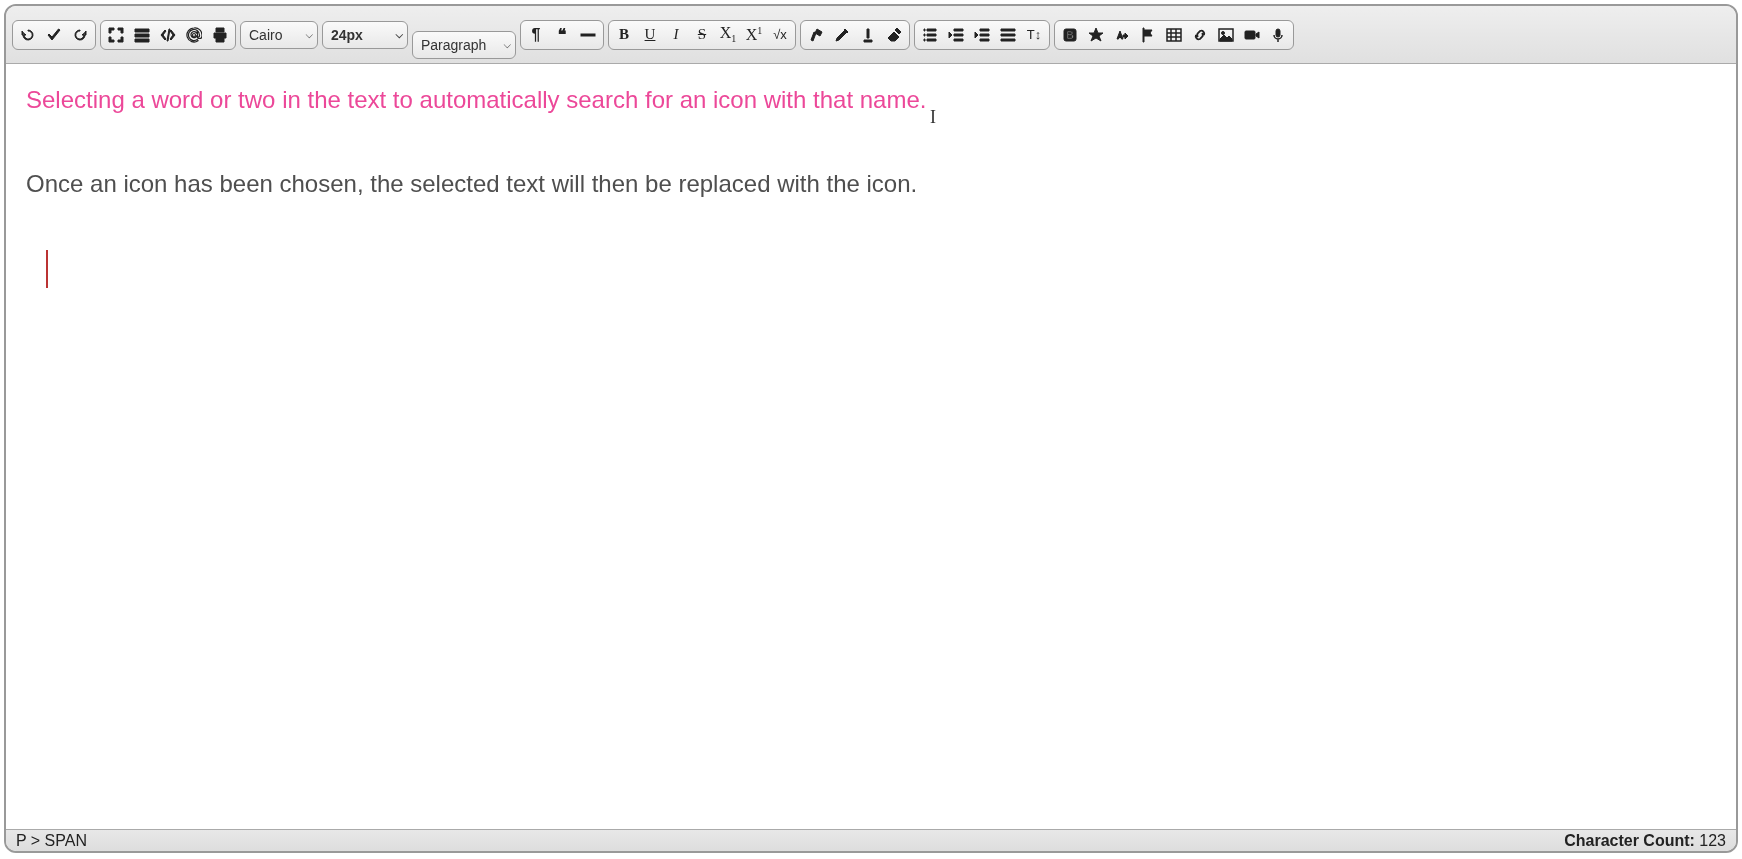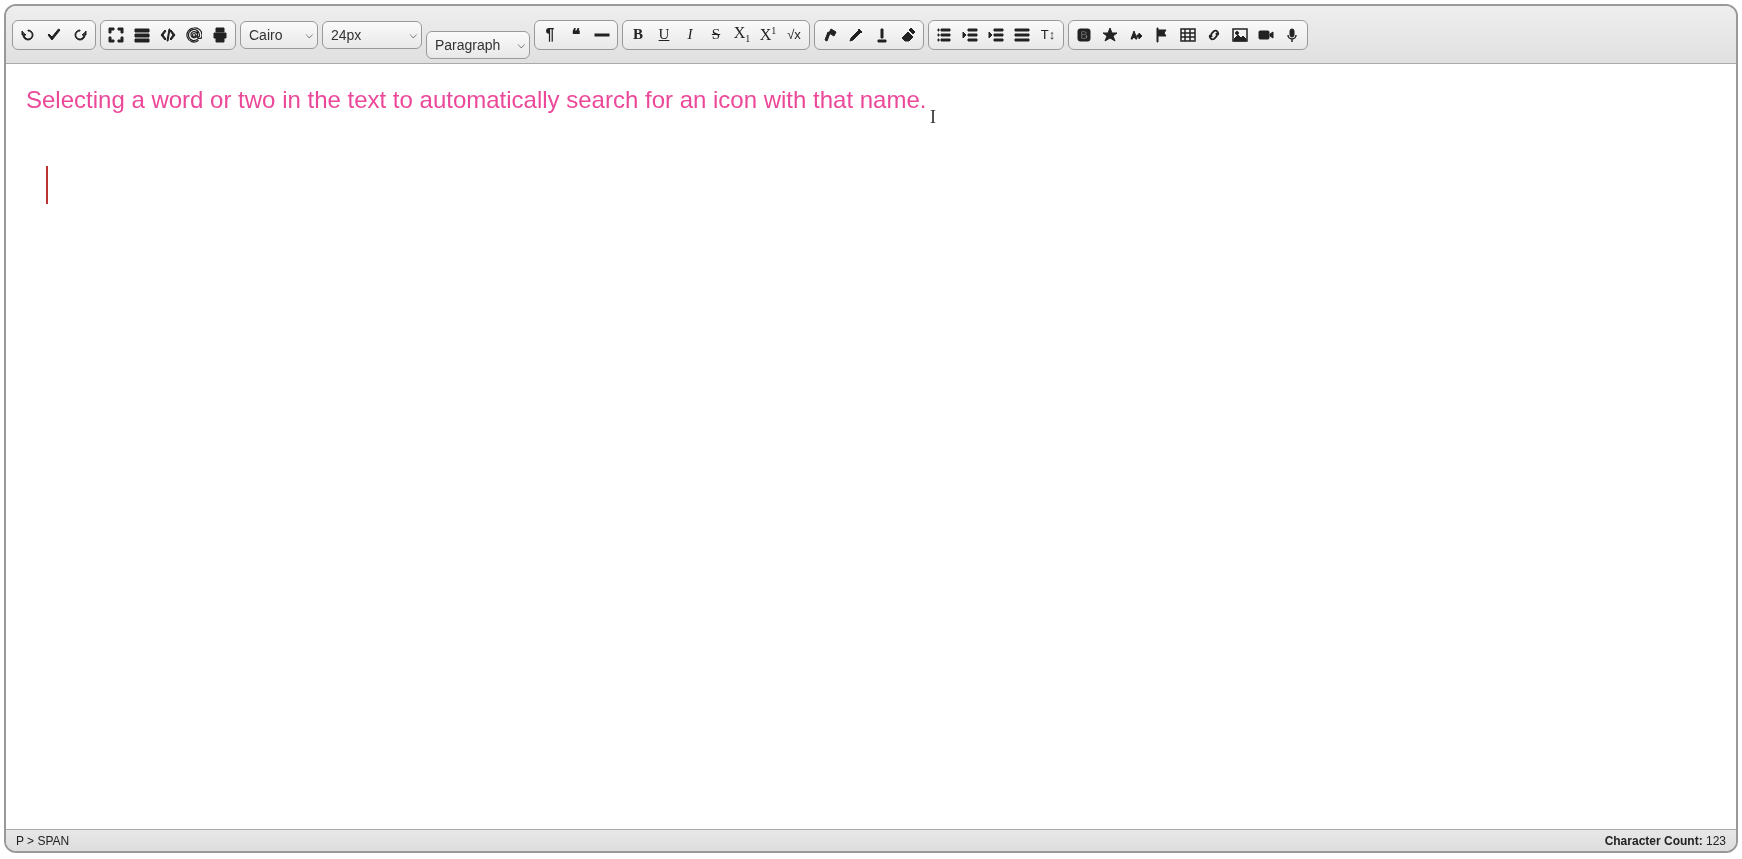--- a/index.html
+++ b/index.html
@@ -56,21 +56,21 @@
   display: flex;
   align-items: center;
   padding: 0 4px 0 8px;
   font-size: 14px;
   color: #333;
   cursor: pointer;
   gap: 6px;
 }
 .select .caret { font-size: 10px; color: #444; margin-left: auto; }
 .font-select { width: 78px; }
-.size-select { width: 100px; }
+.size-select { width: 86px; font-weight: bold; }
 .format-select { width: 104px; margin-top: 21px; }
 .content {
   flex: 1;
   background: #fff;
   padding: 18px 20px;
   font-size: 24px;
   line-height: 1.5;
   color: #4f4f4f;
   overflow: auto;
   position: relative;
@@ -83,21 +83,21 @@
   background: #b33;
   margin-left: 20px;
 }
 .statusbar {
   background: linear-gradient(#e8e8e8,#ddd);
   border-top: 1px solid #aaa;
   height: 22px;
   display: flex;
   align-items: center;
   padding: 0 10px;
-  font-size: 12px;
+  font-size: 16px;
   color: #222;
 }
 .statusbar .spacer { flex: 1; }
 .statusbar b { font-weight: 700; }
 .text-cursor {
   position: absolute;
   left: 924px;
   top: 40px;
   font-size: 18px;
   color: #333;
@@ -312,20 +312,21 @@
             <rect x="6" y="2" width="4" height="8" rx="2"></rect>
             <path d="M4 8a4 4 0 0 0 8 0M8 12v3" fill="none" stroke-width="1.5"></path>
           </svg>
         </div>
     </div>
 
   </div>
 
   <div class="content">
     <p class="line2">Selecting a word or two in the text to automatically search for an icon with that name.</p>
+    <p>Once an icon has been chosen, the selected text will then be replaced with the icon.</p>
     <div class="cursor-mark"></div>
     <div class="text-cursor">I</div>
   </div>
 
   <div class="statusbar">
     <span>P &gt; SPAN</span>
     <span class="spacer"></span>
     <span>
       <b>Character Count: </b><span>123</span>
     </span>

